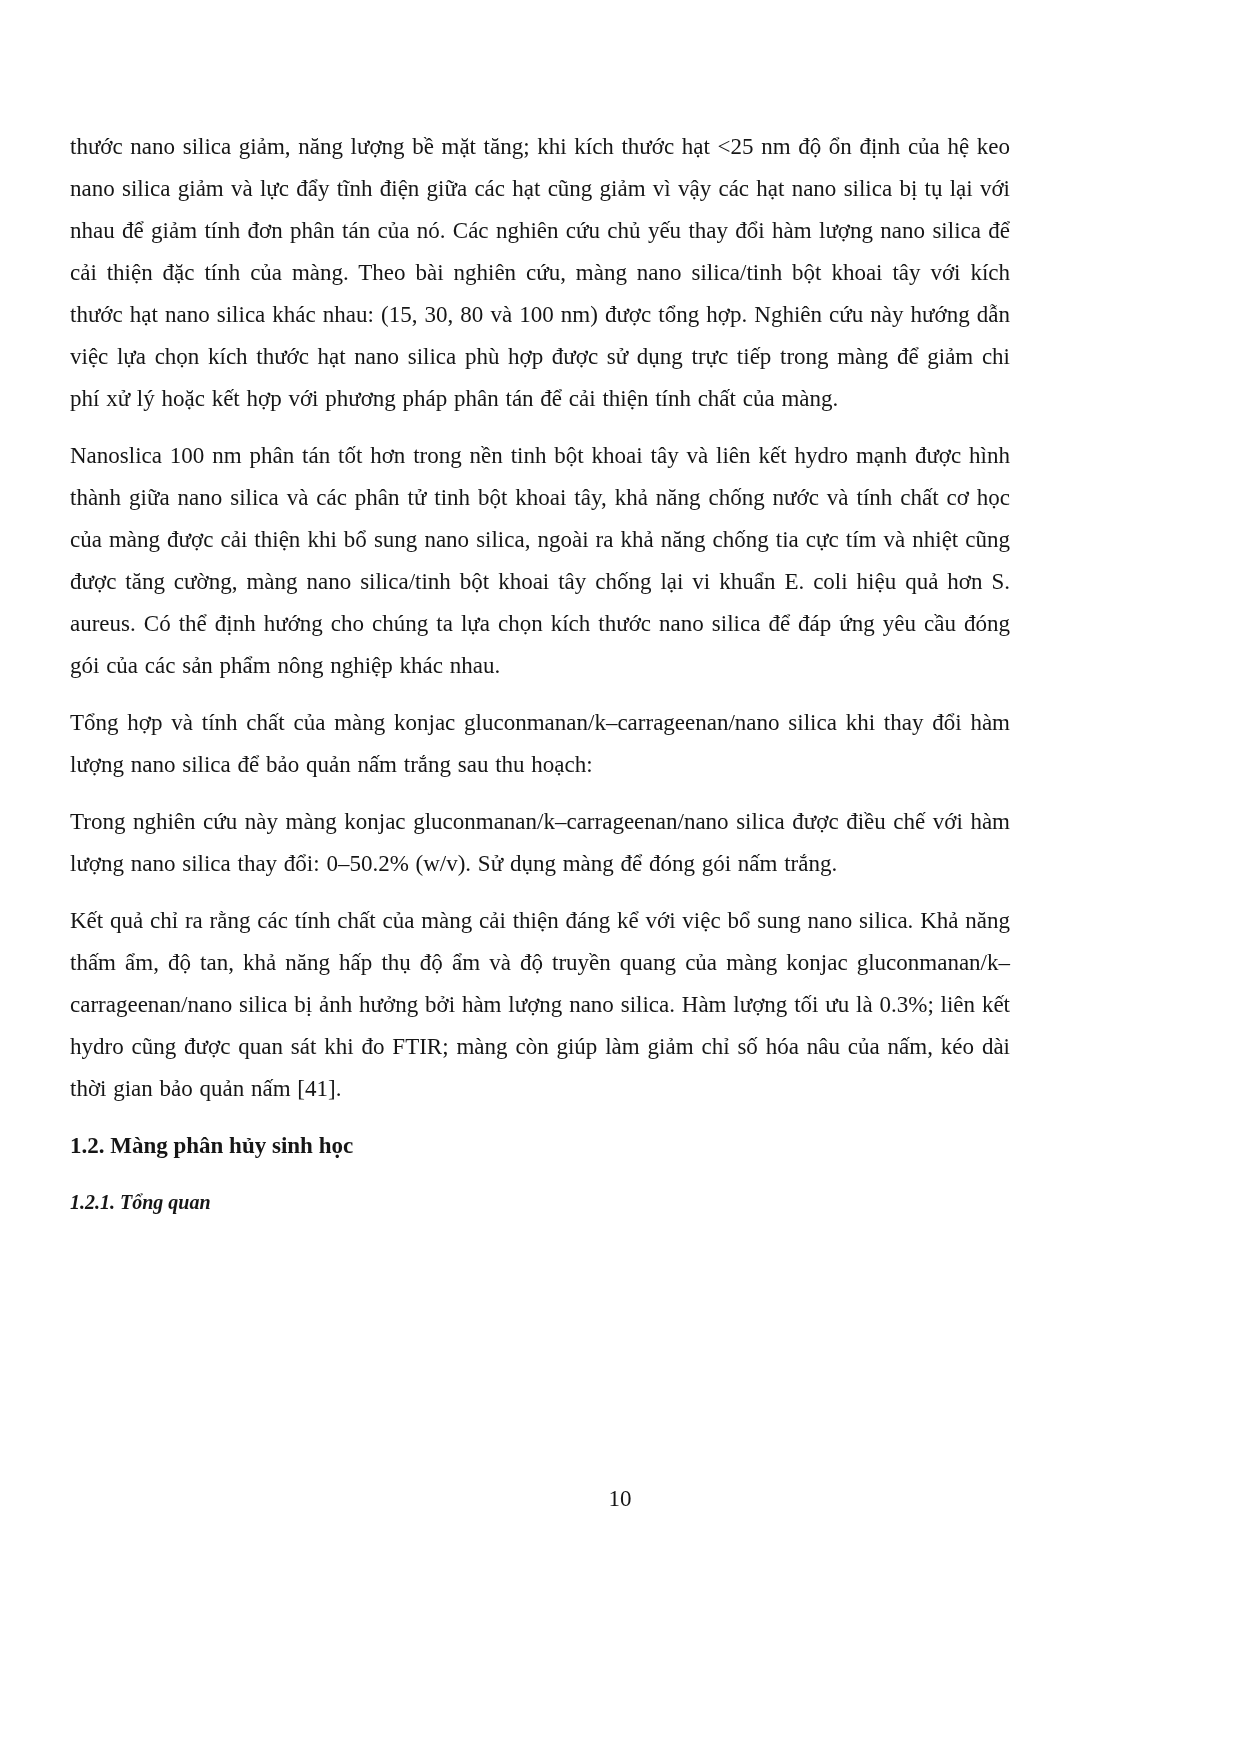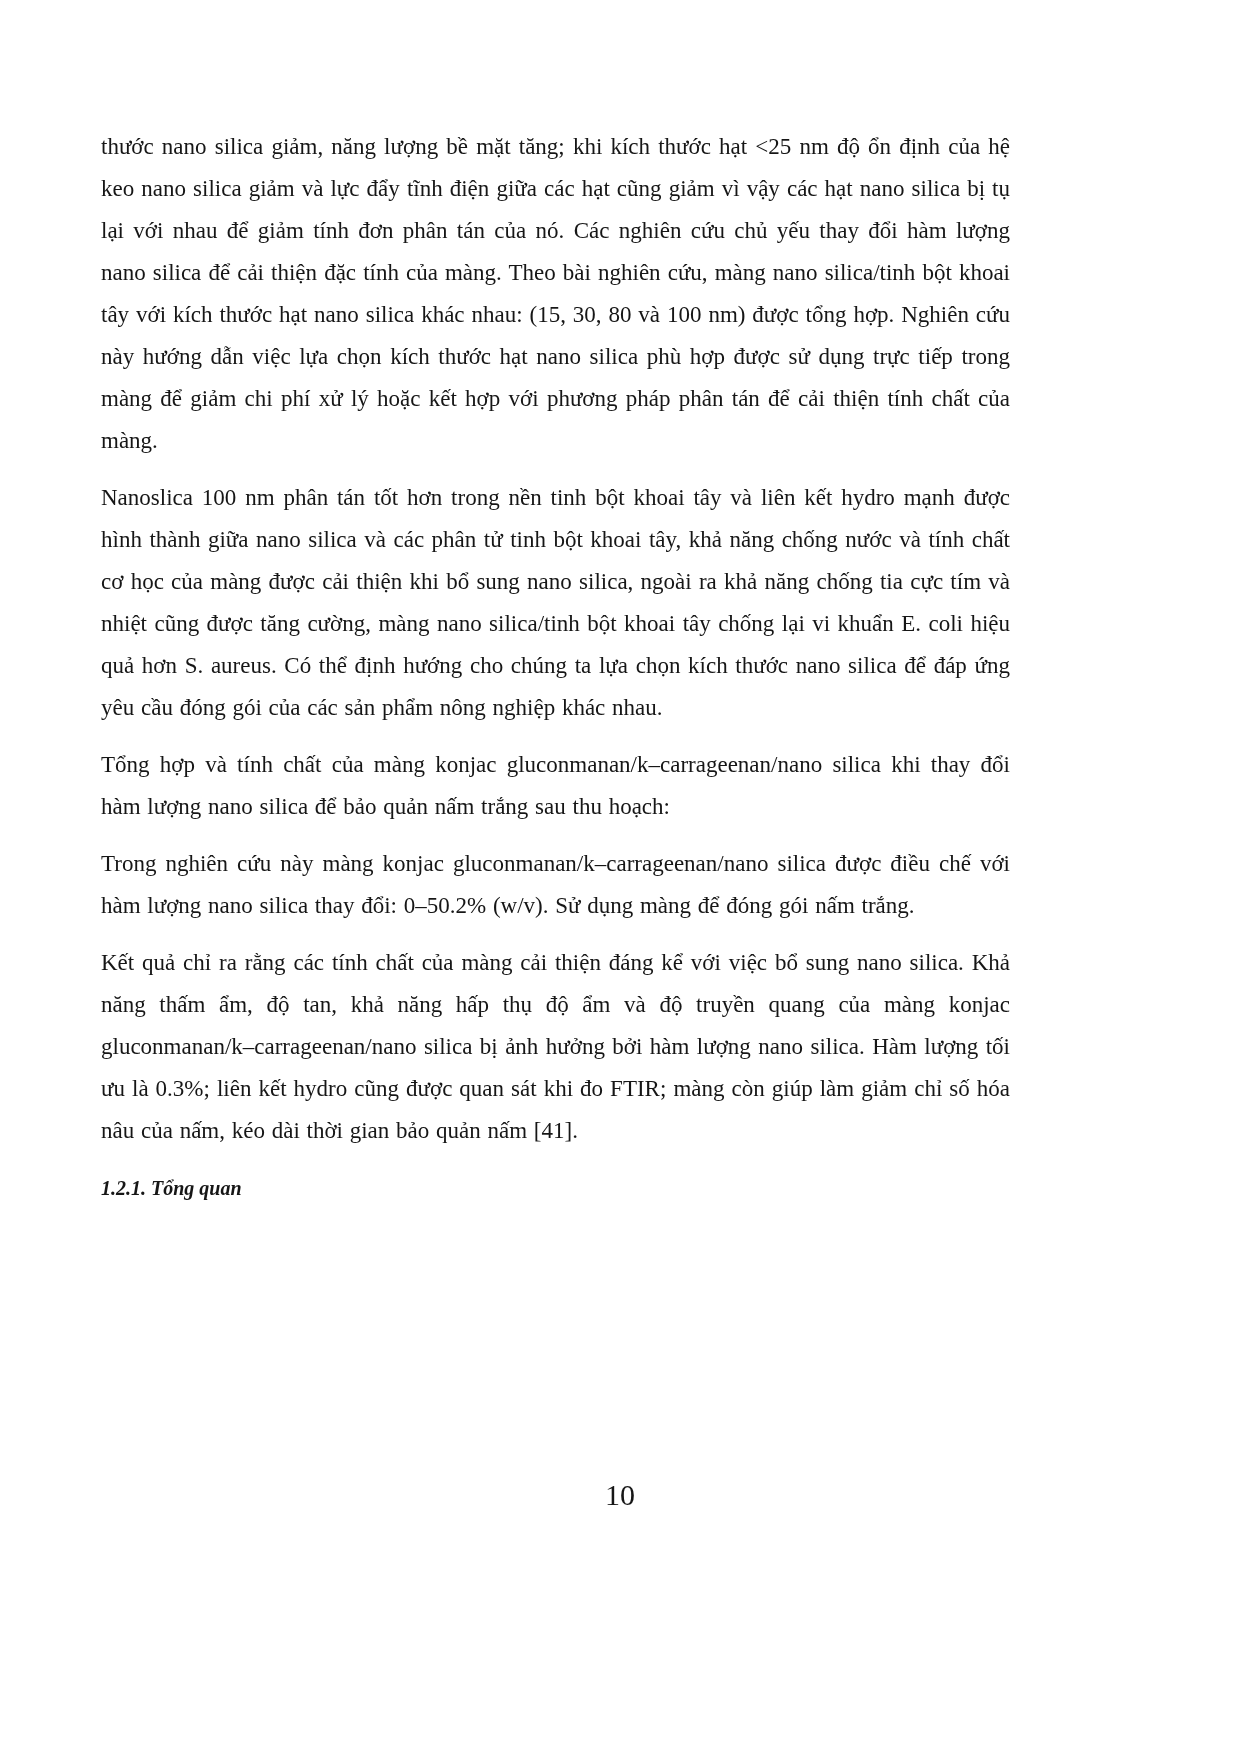--- a/index.html
+++ b/index.html
@@ -6,21 +6,21 @@
     margin: 0;
     padding: 0;
     background: #ffffff;
   }
   .page {
     position: relative;
     width: 1240px;
     height: 1754px;
     box-sizing: border-box;
     background: #ffffff;
-    padding: 126px 230px 0 101px;
+    padding: 126px 230px 0 70px;
     font-family: "Liberation Serif", "DejaVu Serif", serif;
     font-size: 23px;
     color: #161616;
     overflow: hidden;
   }
   .para {
     margin: 0 0 15px 0;
     text-align: justify;
     line-height: 42px;
     word-spacing: 1px;
@@ -42,38 +42,39 @@
     margin: 0 0 14px 0;
     line-height: 42px;
     text-align: left;
   }
   .page-number {
     position: absolute;
     left: 0;
     right: 0;
     bottom: 242px;
     text-align: center;
-    font-size: 30px;
+    font-size: 23px;
     color: #161616;
   }
 </style>
 </head>
 <body>
 
 <div class="page">
 
   <p class="para">thước nano silica giảm, năng lượng bề mặt tăng; khi kích thước hạt &lt;25 nm độ ổn định của hệ keo nano silica giảm và lực đẩy tĩnh điện giữa các hạt cũng giảm vì vậy các hạt nano silica bị tụ lại với nhau để giảm tính đơn phân tán của nó. Các nghiên cứu chủ yếu thay đổi hàm lượng nano silica để cải thiện đặc tính của màng. Theo bài nghiên cứu, màng nano silica/tinh bột khoai tây với kích thước hạt nano silica khác nhau: (15, 30, 80 và 100 nm) được tổng hợp. Nghiên cứu này hướng dẫn việc lựa chọn kích thước hạt nano silica phù hợp được sử dụng trực tiếp trong màng để giảm chi phí xử lý hoặc kết hợp với phương pháp phân tán để cải thiện tính chất của màng.</p>
 
   <p class="para">Nanoslica 100 nm phân tán tốt hơn trong nền tinh bột khoai tây và liên kết hydro mạnh được hình thành giữa nano silica và các phân tử tinh bột khoai tây, khả năng chống nước và tính chất cơ học của màng được cải thiện khi bổ sung nano silica, ngoài ra khả năng chống tia cực tím và nhiệt cũng được tăng cường, màng nano silica/tinh bột khoai tây chống lại vi khuẩn E. coli hiệu quả hơn S. aureus. Có thể định hướng cho chúng ta lựa chọn kích thước nano silica để đáp ứng yêu cầu đóng gói của các sản phẩm nông nghiệp khác nhau.</p>
 
   <p class="para">Tổng hợp và tính chất của màng konjac gluconmanan/k–carrageenan/nano silica khi thay đổi hàm lượng nano silica để bảo quản nấm trắng sau thu hoạch:</p>
 
   <p class="para">Trong nghiên cứu này màng konjac gluconmanan/k–carrageenan/nano silica được điều chế với hàm lượng nano silica thay đổi: 0–50.2% (w/v). Sử dụng màng để đóng gói nấm trắng.</p>
 
   <p class="para">Kết quả chỉ ra rằng các tính chất của màng cải thiện đáng kể với việc bổ sung nano silica. Khả năng thấm ẩm, độ tan, khả năng hấp thụ độ ẩm và độ truyền quang của màng konjac gluconmanan/k–carrageenan/nano silica bị ảnh hưởng bởi hàm lượng nano silica. Hàm lượng tối ưu là 0.3%; liên kết hydro cũng được quan sát khi đo FTIR; màng còn giúp làm giảm chỉ số hóa nâu của nấm, kéo dài thời gian bảo quản nấm [41].</p>
 
+  <h2 class="heading">1.2. Màng phân hủy sinh học</h2>
 
   <h3 class="subheading">1.2.1. Tổng quan</h3>
 
 
   <div class="page-number">10</div>
 
 </div>
 
 </body></html>

